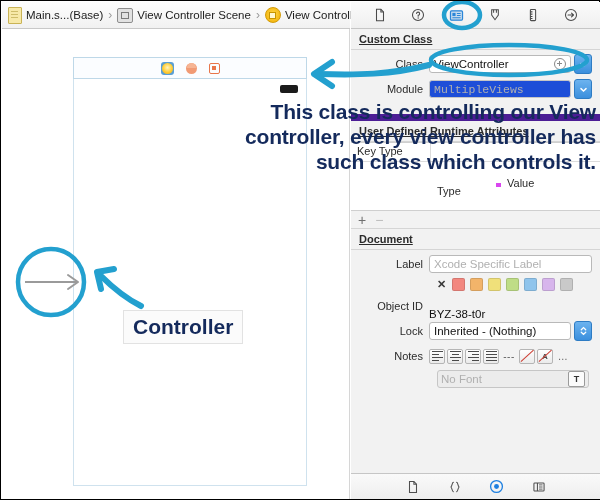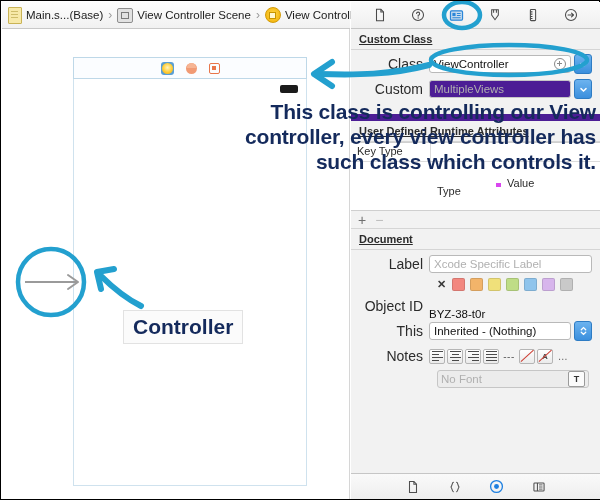--- a/index.html
+++ b/index.html
@@ -61,26 +61,26 @@
   }
   .ti{width:17px;height:17px;display:flex;align-items:center;justify-content:center;color:#4a4a4a;position:relative;}
   .ti.active svg{color:#2a86d8;}
 
   .sec-head{
     background:#f2f2f2;border-bottom:1px solid #d5d5d5;
     font-size:11px;font-weight:bold;color:#2b2b2b;padding:4px 8px;text-decoration:underline;
   }
   .panel-body{background:#f2f2f2;}
   .row{display:flex;align-items:center;height:22px;padding:0 8px 0 0;box-sizing:border-box;margin-top:3px;}
-  .row-label{width:78px;text-align:right;padding-right:6px;font-size:14px;color:#2b2b2b;box-sizing:border-box;}
+  .row-label{width:78px;text-align:right;padding-right:6px;font-size:11px;color:#2b2b2b;box-sizing:border-box;}
   .field{
     flex:1;height:18px;background:#fff;border:1px solid #b9b9b9;border-radius:3px;
     display:flex;align-items:center;padding:0 4px;box-sizing:border-box;font-size:11.5px;color:#111;
   }
-  .field.ph{color:#b0b0b0;background:#4c1d95;border-color:#c6c6c6;}
+  .field.ph{color:#b0b0b0;background:#1d4ed8;border-color:#c6c6c6;font-family:Liberation Mono, monospace;}
   .field .clear{margin-left:auto;width:10px;height:10px;border:1.3px solid #8a8a8a;border-radius:50%;position:relative;flex:none;}
   .field .clear:after{content:"";position:absolute;left:2px;top:4px;width:5px;height:1.3px;background:#8a8a8a;}
   .field .clear:before{content:"";position:absolute;left:4px;top:2px;width:1.3px;height:5px;background:#8a8a8a;}
   .stepper{
     width:16px;height:18px;margin-left:3px;border-radius:3px;flex:none;
     background:linear-gradient(#6cb3ef,#3b8fdd);border:1px solid #2e7cc4;
     display:flex;align-items:center;justify-content:center;color:#fff;font-size:8px;
   }
   .popbtn{
     width:16px;height:18px;margin-left:3px;border-radius:3px;flex:none;
@@ -229,21 +229,21 @@
           <span>ViewController</span>
           <span class="clear"></span>
         </span>
         <span class="popbtn">
           <svg viewBox="0 0 10 10" width="9" height="9" fill="none" stroke="#fff" stroke-width="1.6" stroke-linecap="round">
               <path d="M2.2 4 5 6.6 7.8 4"></path>
             </svg>
         </span>
       </div>
       <div class="row">
-        <span class="row-label">Custom</span>
+        <span class="row-label">Module</span>
         <span class="field ph">
           <span>MultipleViews</span>
         </span>
         <span class="popbtn">
           <svg viewBox="0 0 10 10" width="9" height="9" fill="none" stroke="#fff" stroke-width="1.6" stroke-linecap="round">
               <path d="M2.2 4 5 6.6 7.8 4"></path>
             </svg>
         </span>
       </div>
       <div style="height:14px"></div>
@@ -279,21 +279,21 @@
         <span class="sw" style="background:#bfdd86"></span>
         <span class="sw" style="background:#8fc4ec"></span>
         <span class="sw" style="background:#d7b5ec"></span>
         <span class="sw" style="background:#c9c9c9"></span>
       </div>
       <div class="row" style="margin-top:1px">
         <span class="row-label">Object ID</span>
         <span class="objid">BYZ-38-t0r</span>
       </div>
       <div class="row">
-        <span class="row-label">This</span>
+        <span class="row-label">Lock</span>
         <span class="field">
           <span>Inherited - (Nothing)</span>
         </span>
         <span class="stepper">
           <svg viewBox="0 0 10 14" width="9" height="12" fill="none" stroke="#fff" stroke-width="1.5" stroke-linecap="round">
               <path d="M2.4 5.6 5 3l2.6 2.6M2.4 8.4 5 11l2.6-2.6"></path>
             </svg>
         </span>
       </div>
       <div class="row">

